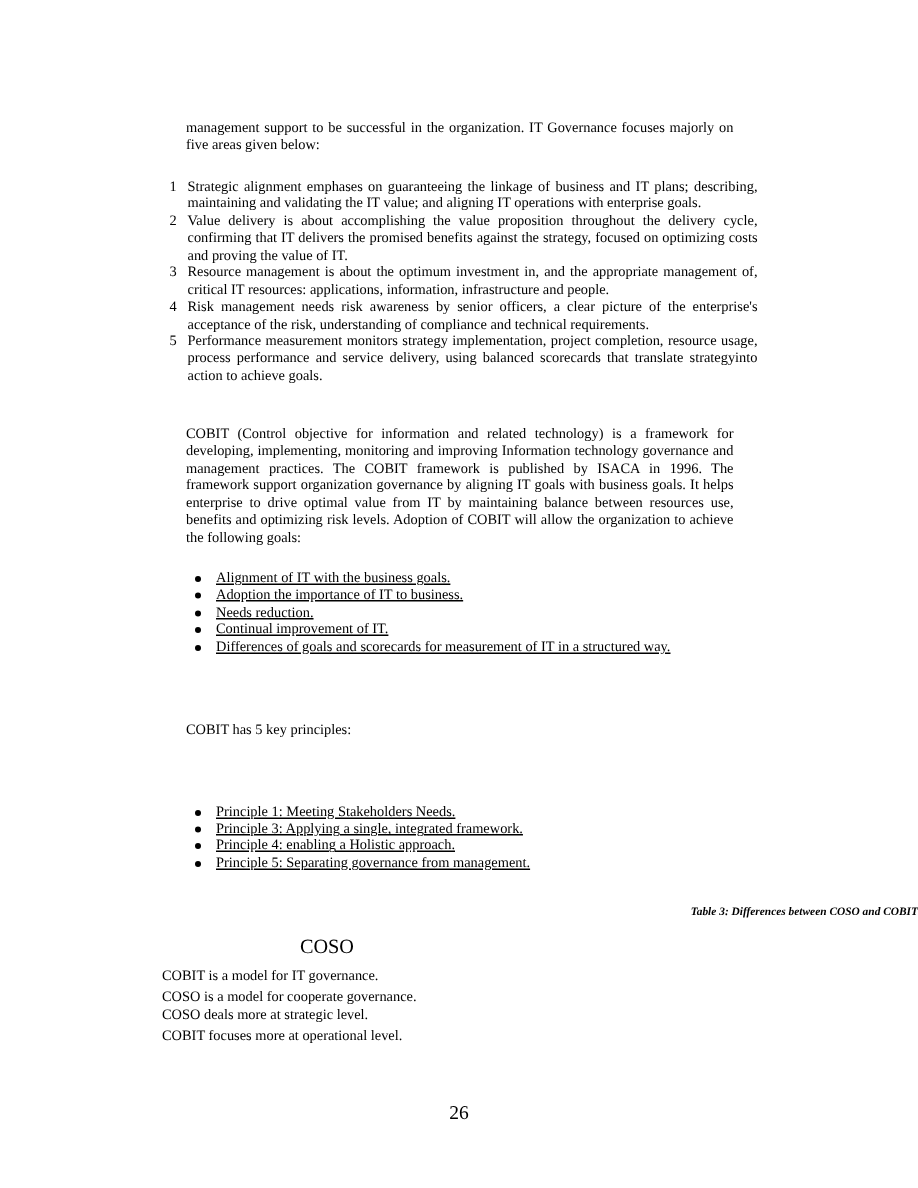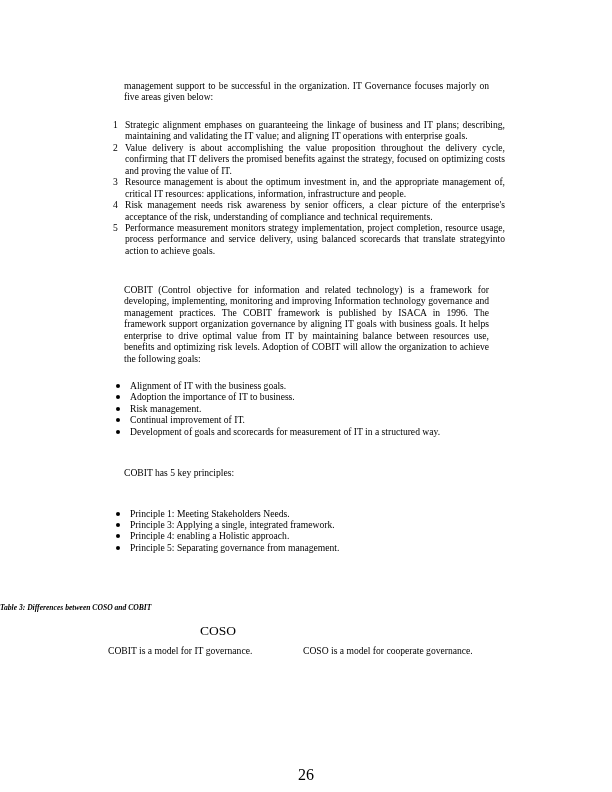--- a/index.html
+++ b/index.html
@@ -5,34 +5,34 @@
   html, body { margin: 0; padding: 0; background: #ffffff; }
   body { width: 612px; height: 792px; position: relative; overflow: hidden;
          font-family: "Liberation Serif", "DejaVu Serif", serif; color: #000; }
   .page { position: absolute; left: 108px; top: 64px; width: 397px; font-size: 9.6px; line-height: 11.45px; }
   .p { margin: 16px; text-align: justify; }
   .p.last-left { text-align-last: left; }
   ol.num { list-style: none; margin: 0; padding: 0; }
   ol.num li { position: relative; padding-left: 17px; text-align: justify; }
   ol.num li .n { position: absolute; left: 5px; top: 0; }
   ol.num li b { font-weight: normal; }
-  ul.bul { list-style: none; margin: 2px; padding: 0; }
+  ul.bul { list-style: none; margin: 16px; padding: 0; text-decoration: underline; }
   ul.bul li { position: relative; padding-left: 20px; }
   ul.bul li .dot { position: absolute; left: 6px; top: 4px; width: 4px; height: 4px; border-radius: 50%; background: #000; }
   .gap { height: 11.45px; }
-  .caption { position: absolute; left: 0; width: 612px; top: 603px; text-align: left; font-style: italic; font-weight: bold; font-size: 7.6px; }
+  .caption { position: absolute; left: 0; width: 612px; top: 603px; text-align: right; font-style: italic; font-weight: bold; font-size: 7.6px; }
   .tbl { position: absolute; left: 108px; top: 622px; width: 400px; font-size: 9.6px; }
-  .tbl .row { display: flex; }
+  .tbl .row { display: flex; flex-direction: column; }
   .tbl .cell { width: 205px; }
   .tbl .head .cell { text-align: center; font-size: 13.5px; height: 22px; line-height: 18px; }
   .tbl .head .cell:first-child { width: 180px; }
   .tbl .head .cell:last-child { width: 220px; }
   .tbl .body { height: 26px; line-height: 14px; }
   .tbl .body .cell:first-child { width: 195px; }
-  .pagenum { position: absolute; left: 0; width: 612px; top: 734px; text-align: center; font-size: 16px; margin-top: 32px; }
+  .pagenum { position: absolute; left: 0; width: 612px; top: 734px; text-align: center; font-size: 13px; }
 </style>
 </head>
 <body>
 
 <div class="page">
   <p class="p last-left">management support to be successful in the organization.  IT Governance focuses majorly on five areas given below:</p>
 
   <ol class="num">
     <li>
       <span class="n">1</span><b>Strategic alignment</b><span> emphases on guaranteeing the linkage of business and IT plans; describing, maintaining and validating the IT value; and aligning IT operations with enterprise goals.</span>
@@ -51,23 +51,23 @@
     </li>
   </ol>
 
   <div class="gap"></div>
 
   <p class="p last-left">COBIT (Control objective for information and related technology) is a framework for developing, implementing, monitoring and improving Information technology governance and management practices. The COBIT framework is published by ISACA in 1996. The framework support organization governance by aligning IT goals with business goals. It helps enterprise to drive optimal value from IT by maintaining balance between resources use, benefits and optimizing risk levels.  Adoption of COBIT will allow the organization to achieve the following goals:</p>
 
   <ul class="bul">
     <li><span class="dot"></span><span>Alignment of IT with the business goals.</span></li>
     <li><span class="dot"></span><span>Adoption the importance of IT to business.</span></li>
-    <li><span class="dot"></span><span>Risk management.</span></li>
+    <li><span class="dot"></span><span>Needs reduction.</span></li>
     <li><span class="dot"></span><span>Continual improvement of IT.</span></li>
-    <li><span class="dot"></span><span>Development of goals and scorecards for measurement of IT in a structured way.</span></li>
+    <li><span class="dot"></span><span>Differences of goals and scorecards for measurement of IT in a structured way.</span></li>
   </ul>
 
   <div class="gap"></div>
 
   <p class="p">COBIT has 5 key principles:</p>
 
   <div class="gap"></div>
 
   <ul class="bul">
     <li><span class="dot"></span><span>Principle 1: Meeting Stakeholders Needs.</span></li>
@@ -80,15 +80,19 @@
 <div class="caption">Table 3: Differences between COSO and COBIT</div>
 
 <div class="tbl">
   <div class="row head">
     <div class="cell">COSO</div>
   </div>
   <div class="row body">
     <div class="cell">COBIT is a model for IT governance.</div>
     <div class="cell">COSO is a model for cooperate governance.</div>
   </div>
+  <div class="row body">
+    <div class="cell">COSO deals more at strategic level.</div>
+    <div class="cell">COBIT focuses more at operational level.</div>
+  </div>
 </div>
 
 <div class="pagenum">26</div>
 
 </body></html>

